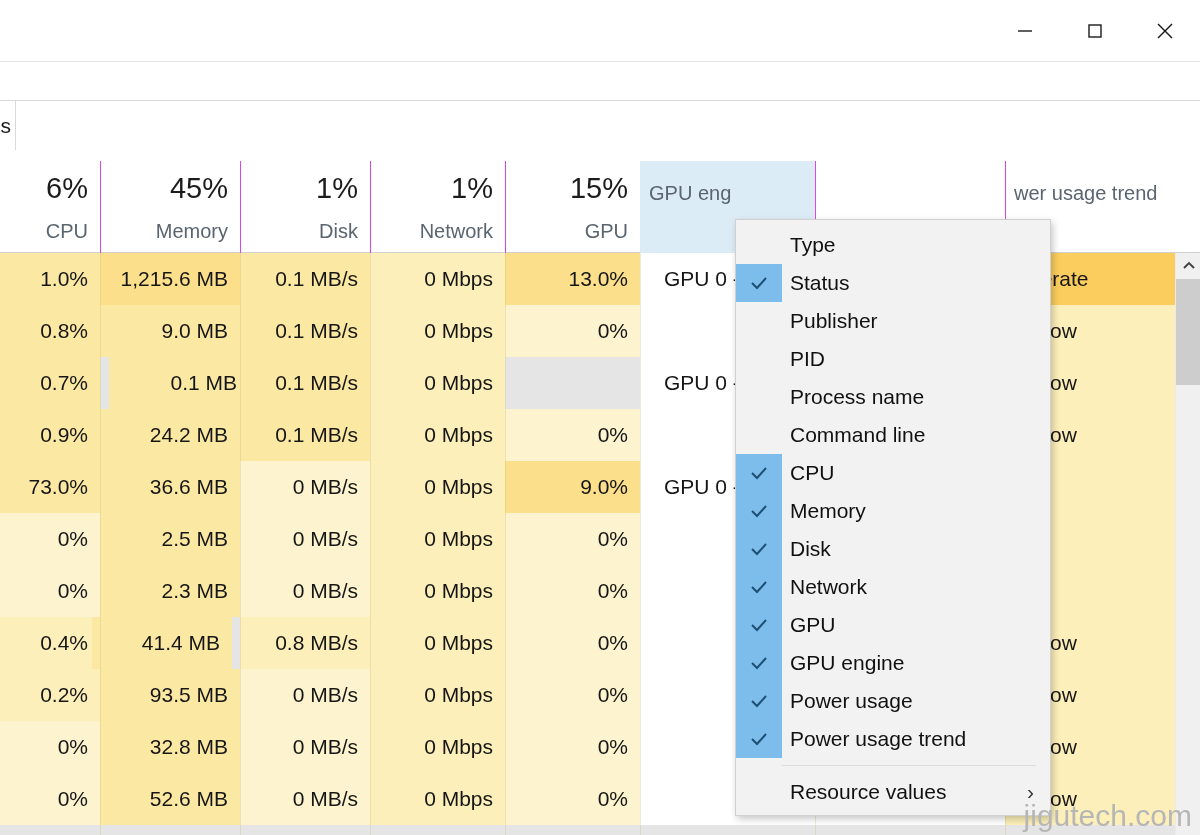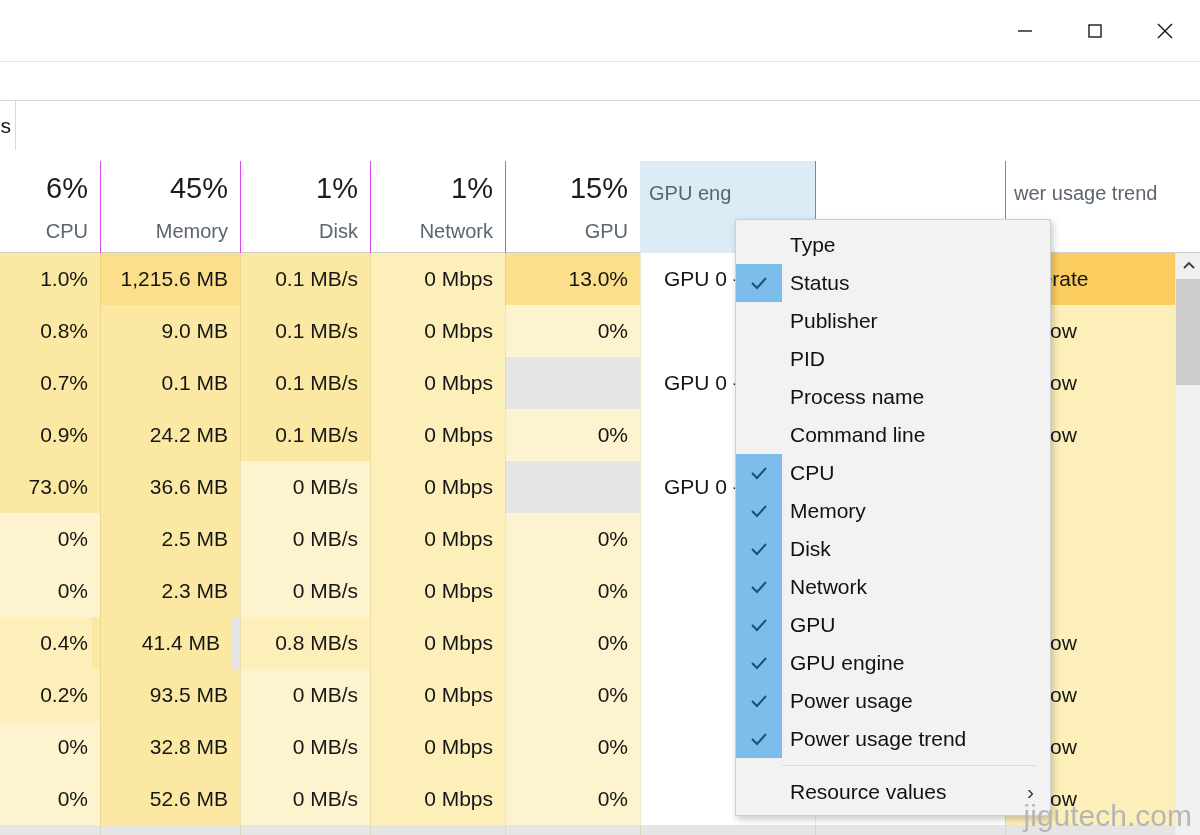--- a/index.html
+++ b/index.html
@@ -284,21 +284,21 @@
         <div class="cell s3" style="left: 100px; width: 140px;">9.0 MB</div>
         <div class="cell s3" style="left: 240px; width: 130px;">0.1 MB/s</div>
         <div class="cell s2" style="left: 370px; width: 135px;">0 Mbps</div>
         <div class="cell s1" style="left: 505px; width: 135px;">0%</div>
         <div class="cell s0 textalign" style="left: 640px; width: 175px;"></div>
         <div class="cell s0 textalign" style="left: 815px; width: 190px;"></div>
         <div class="cell s2 textalign" style="left: 1005px; width: 195px;">y low</div>
       </div>
       <div class="row">
         <div class="cell s3" style="left: 0px; width: 100px;">0.7%</div>
-        <div class="cell s3" style="left: 100px; width: 140px; padding-left: 20px;">0.1 MB</div>
+        <div class="cell s3" style="left: 109px; width: 140px; padding-left: 20px;">0.1 MB</div>
         <div class="cell s3" style="left: 240px; width: 130px;">0.1 MB/s</div>
         <div class="cell s2" style="left: 370px; width: 135px;">0 Mbps</div>
         <div class="cell s0 textalign" style="left: 640px; width: 175px;">GPU 0 - </div>
         <div class="cell s0 textalign" style="left: 815px; width: 190px;"></div>
         <div class="cell s2 textalign" style="left: 1005px; width: 195px;">y low</div>
       </div>
       <div class="row">
         <div class="cell s3" style="left: 0px; width: 100px;">0.9%</div>
         <div class="cell s3" style="left: 100px; width: 140px;">24.2 MB</div>
         <div class="cell s3" style="left: 240px; width: 130px;">0.1 MB/s</div>
@@ -306,20 +306,21 @@
         <div class="cell s1" style="left: 505px; width: 135px;">0%</div>
         <div class="cell s0 textalign" style="left: 640px; width: 175px;"></div>
         <div class="cell s0 textalign" style="left: 815px; width: 190px;"></div>
         <div class="cell s2 textalign" style="left: 1005px; width: 195px;">y low</div>
       </div>
       <div class="row">
         <div class="cell s3" style="left: 0px; width: 100px;">73.0%</div>
         <div class="cell s3" style="left: 100px; width: 140px;">36.6 MB</div>
         <div class="cell s1" style="left: 240px; width: 130px;">0 MB/s</div>
         <div class="cell s2" style="left: 370px; width: 135px;">0 Mbps</div>
+        <div class="cell s4" style="left: 505px; width: 135px;">9.0%</div>
         <div class="cell s0 textalign" style="left: 640px; width: 175px;">GPU 0 - </div>
         <div class="cell s0 textalign" style="left: 815px; width: 190px;"></div>
         <div class="cell s2 textalign" style="left: 1005px; width: 195px;"></div>
       </div>
       <div class="row">
         <div class="cell s1" style="left: 0px; width: 100px;">0%</div>
         <div class="cell s3" style="left: 100px; width: 140px;">2.5 MB</div>
         <div class="cell s1" style="left: 240px; width: 130px;">0 MB/s</div>
         <div class="cell s2" style="left: 370px; width: 135px;">0 Mbps</div>
         <div class="cell s1" style="left: 505px; width: 135px;">0%</div>

